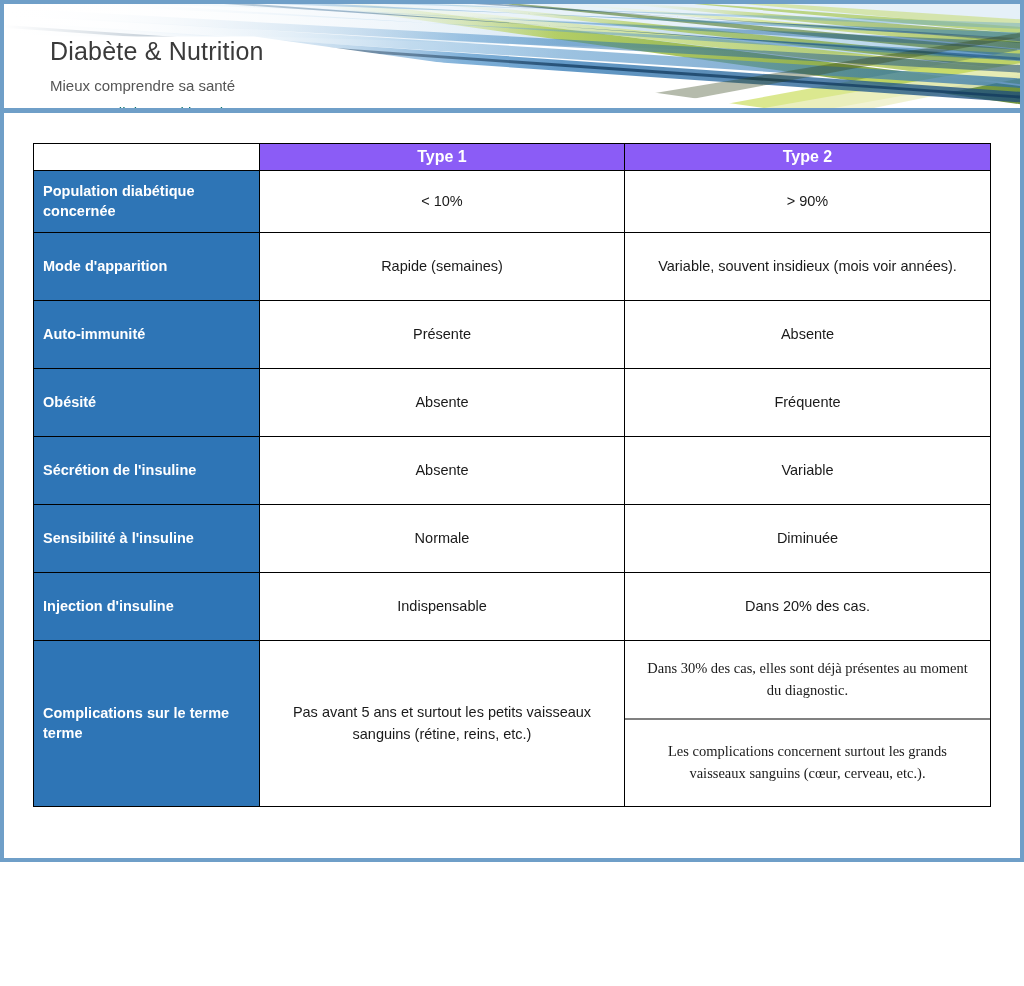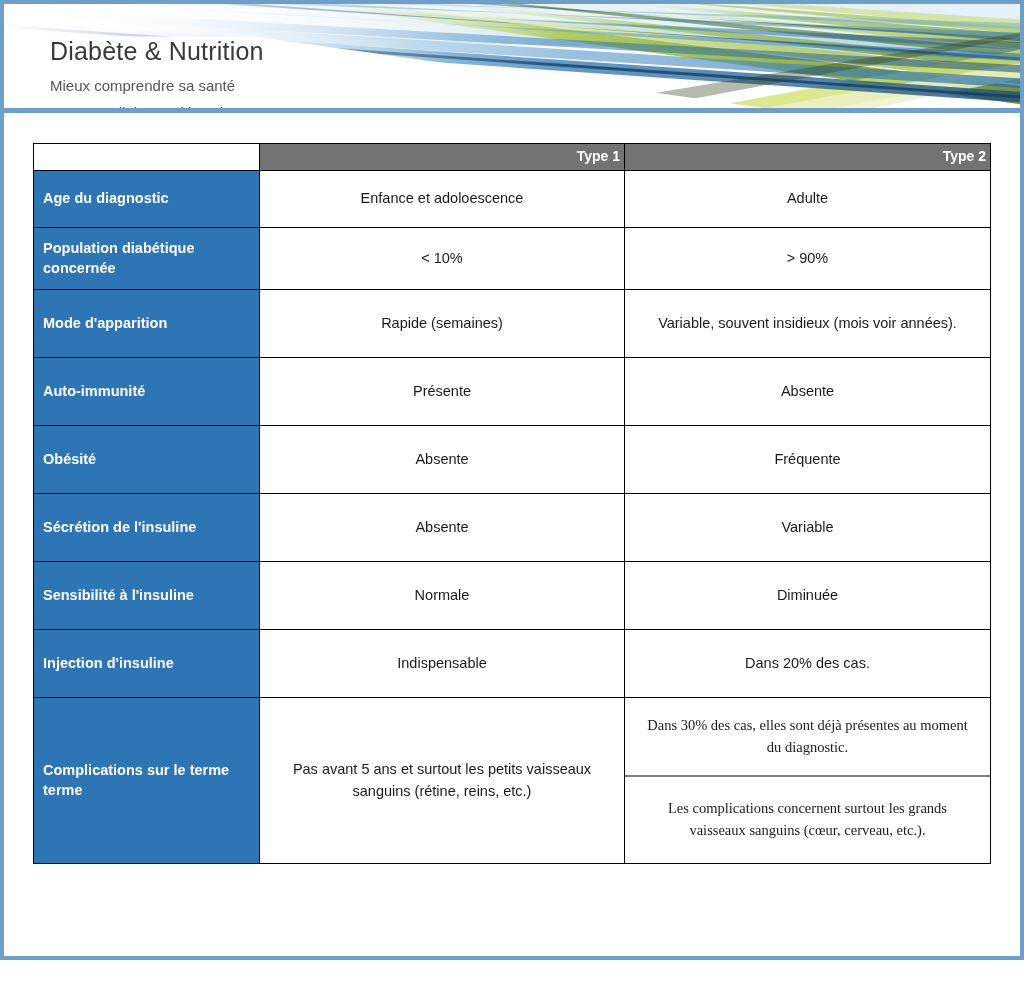--- a/index.html
+++ b/index.html
@@ -10,21 +10,21 @@
   body {
     width: 1024px;
     height: 986px;
     font-family: "Liberation Sans", sans-serif;
     overflow: hidden;
   }
 
   .page {
     position: relative;
     width: 1024px;
-    height: 960px;
+    height: 862px;
     box-sizing: border-box;
     border: 4px solid #6f9fc8;
     background: #ffffff;
   }
 
   
   .header-block {
     position: relative;
     height: 109px;
     box-sizing: border-box;
@@ -96,25 +96,25 @@
   table.cmp col.c-t2 { width: 366px; }
 
   
   .hdr-empty {
     background: #ffffff;
     border: 1px solid #000000;
     height: 22px;
     padding: 0;
   }
   .hdr-type {
-    background: #737373;
+    background: #8b5cf6;
     color: #ffffff;
-    font-size: 14px;
+    font-size: 16px;
     font-weight: bold;
-    text-align: right;
+    text-align: center;
     height: 22px;
     padding: 2px 4px;
     border: 1px solid #000000;
     line-height: 1.1;
   }
 
   
   td.lbl {
     background: #2e75b6;
     color: #ffffff;
@@ -264,25 +264,20 @@
 
       <thead>
         <tr>
           <th class="hdr-empty"></th>
           <th class="hdr-type">Type 1</th>
           <th class="hdr-type">Type 2</th>
         </tr>
       </thead>
 
       <tbody>
-        <tr class="row-h-sm">
-          <td class="lbl">Age du diagnostic</td>
-          <td class="val">Enfance et adoloescence</td>
-          <td class="val">Adulte</td>
-        </tr>
 
         <tr class="row-h-md">
           <td class="lbl">Population diabétique concernée</td>
           <td class="val">&lt; 10%</td>
           <td class="val">&gt; 90%</td>
         </tr>
 
         <tr class="row-h-lg">
           <td class="lbl">Mode d'apparition</td>
           <td class="val">Rapide (semaines)</td>

